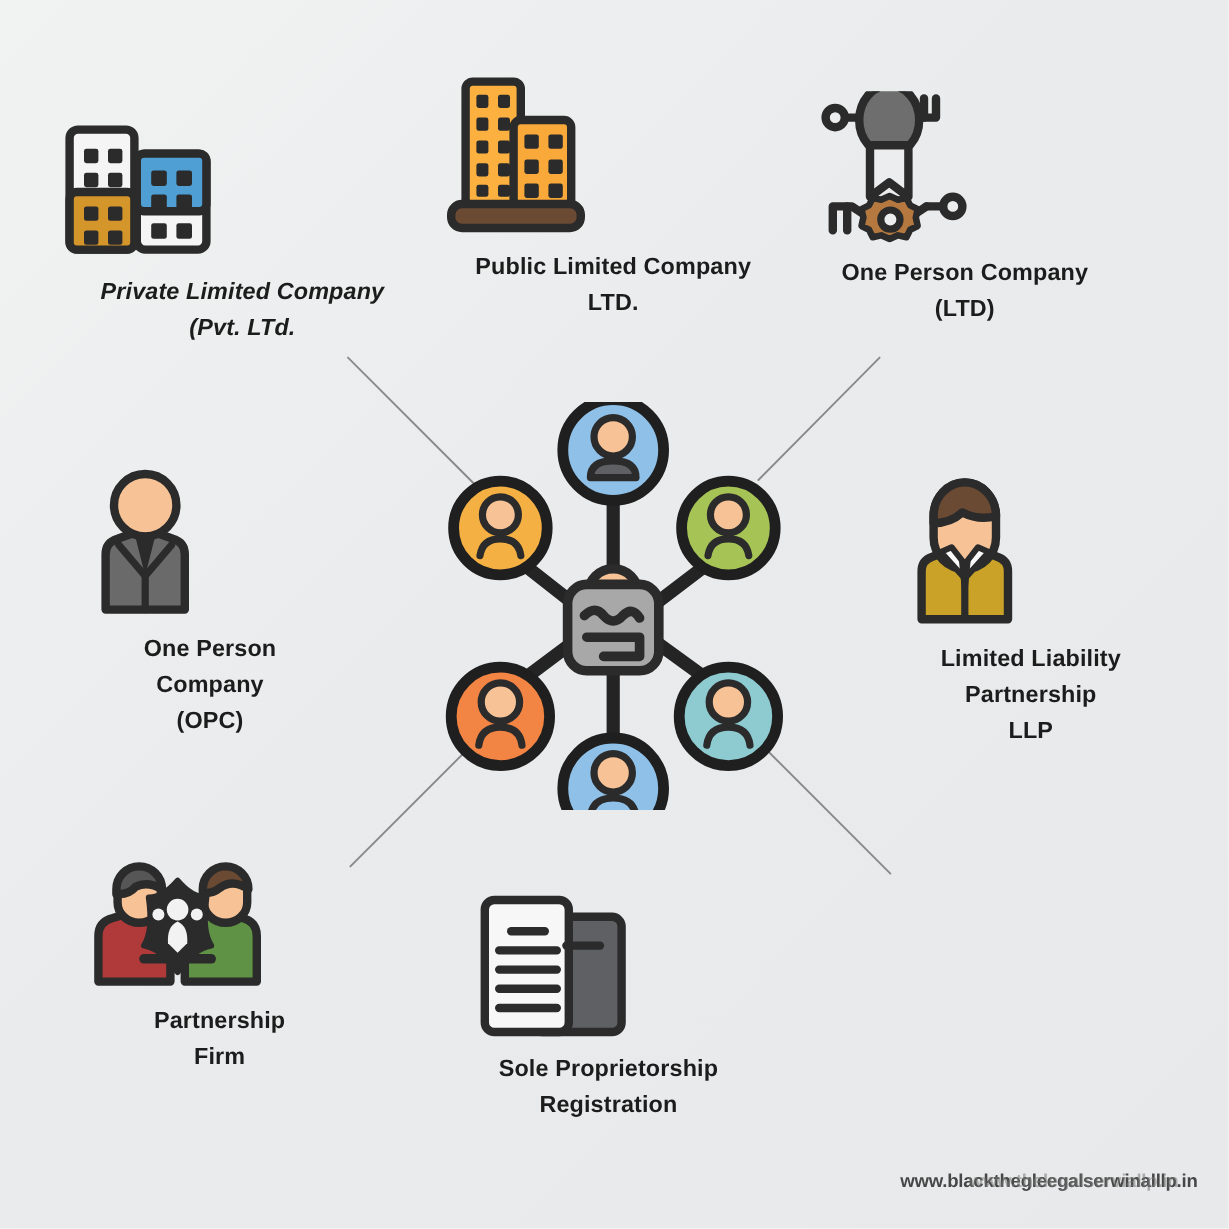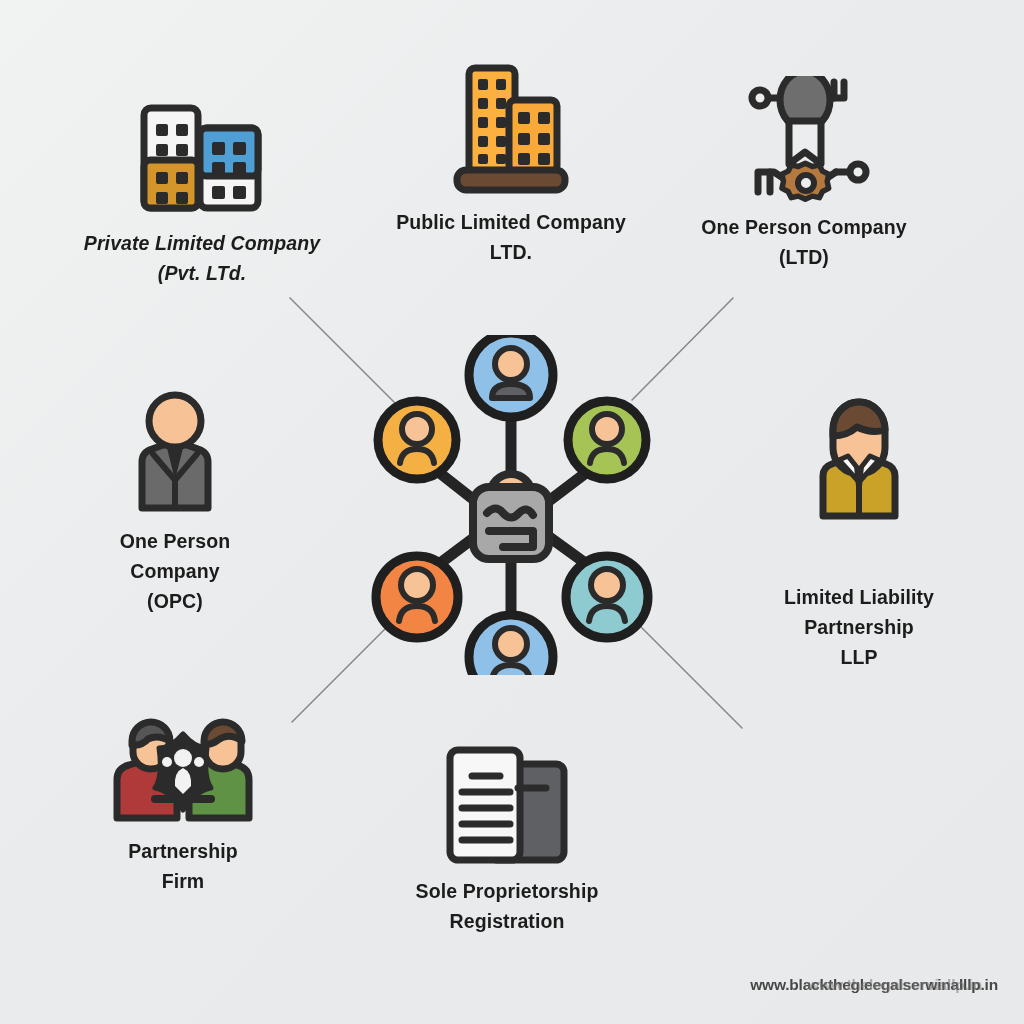--- a/index.html
+++ b/index.html
@@ -18,21 +18,20 @@
   .connector-layer {
     position: absolute;
     left: 0; top: 0;
     width: 1024px; height: 1024px;
     pointer-events: none;
   }
   .node {
     position: absolute;
     display: flex;
     flex-direction: column;
-    align-items: center;
   }
   .node-icon {
     display: block;
   }
   .node-label {
     margin-top: 10px;
     text-align: center;
     color: #1c1c1c;
     font-size: 19.5px;
     font-weight: 700;
@@ -66,21 +65,21 @@
     opacity: 0.55;
     transform: translateX(-4px);
     white-space: nowrap;
   }
 
   
   #n-private   { left: 52px;  top: 88px;  width: 300px; font-style: italic; }
   #n-public    { left: 370px; top: 62px;  width: 282px; }
   #n-opc-ltd   { left: 668px; top: 76px;  width: 272px; }
   #n-opc       { left: 66px;  top: 388px; width: 218px; }
-  #n-llp       { left: 748px; top: 396px; width: 222px; gap: 48px; }
+  #n-llp       { left: 748px; top: 396px; width: 222px; }
   #n-partner   { left: 72px;  top: 716px; width: 222px; }
   #n-sole      { left: 396px; top: 744px; width: 222px; }
   #n-section8  { left: 690px; top: 716px; width: 300px; }
 </style>
 </head>
 <body>
 
 <div id="canvas">
 
   <svg class="connector-layer" viewBox="0 0 1024 1024">

